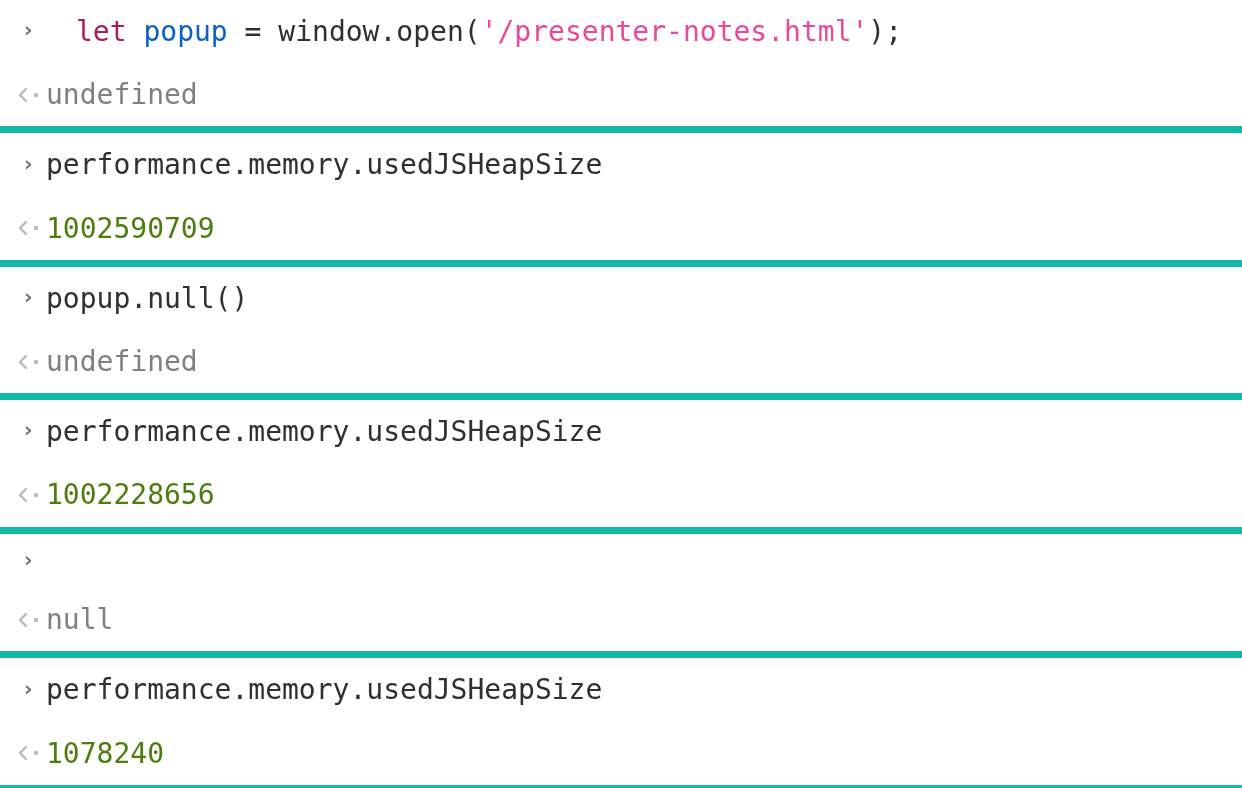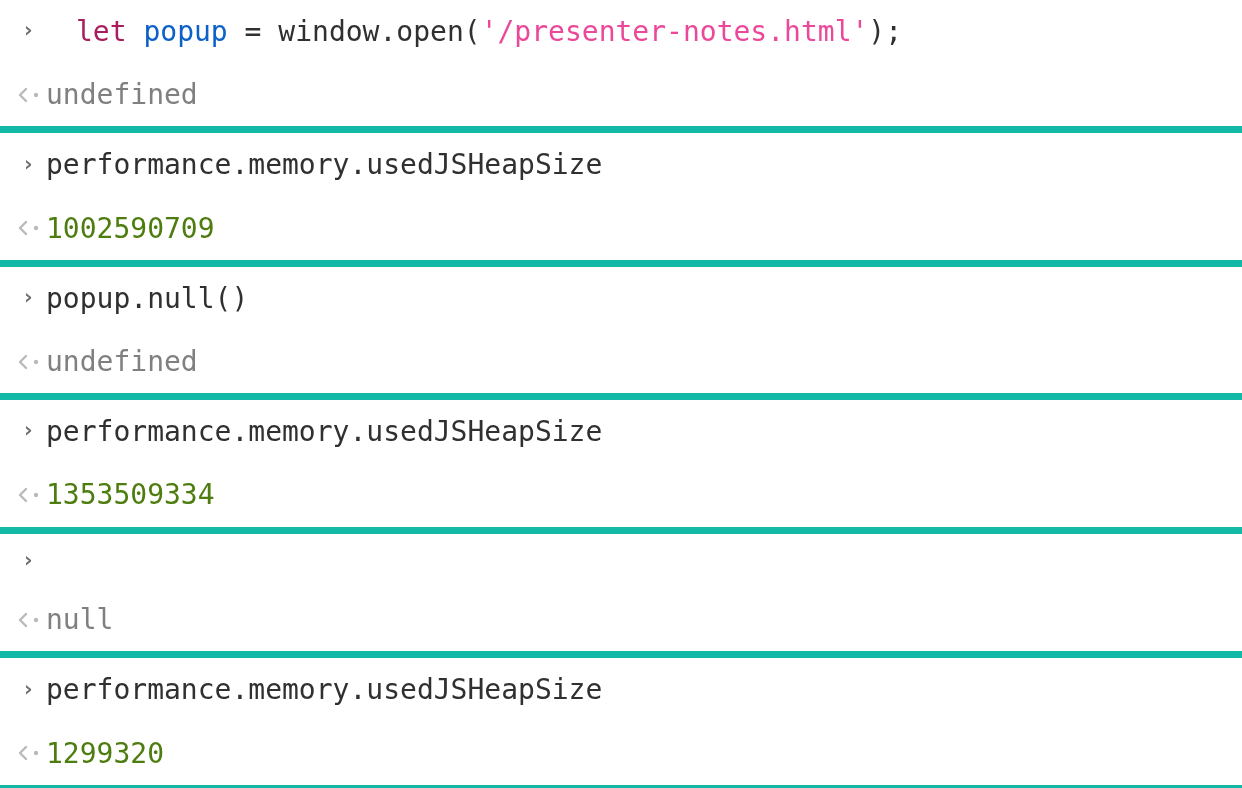--- a/index.html
+++ b/index.html
@@ -79,26 +79,26 @@
     <div class="row output"><div class="gutter"><span class="chev-out"><svg width="12" height="16" viewBox="0 0 12 16">
             <polyline points="9,2 3,8 9,14" fill="none" stroke="#bababa" stroke-width="2.4" stroke-linecap="round" stroke-linejoin="round"></polyline>
           </svg><svg width="6" height="6" viewBox="0 0 6 6">
             <circle cx="3" cy="3" r="2.2" fill="#bababa"></circle>
           </svg></span></div><div class="code"><span class="tk-undef">undefined</span></div></div>
     <div class="row input"><div class="gutter"><span class="chev-in">›</span></div><div class="code"><span class="tk-id">performance</span><span class="tk-punc">.</span><span class="tk-id">memory</span><span class="tk-punc">.</span><span class="tk-id">usedJSHeapSize</span></div></div>
     <div class="row output"><div class="gutter"><span class="chev-out"><svg width="12" height="16" viewBox="0 0 12 16">
             <polyline points="9,2 3,8 9,14" fill="none" stroke="#bababa" stroke-width="2.4" stroke-linecap="round" stroke-linejoin="round"></polyline>
           </svg><svg width="6" height="6" viewBox="0 0 6 6">
             <circle cx="3" cy="3" r="2.2" fill="#bababa"></circle>
-          </svg></span></div><div class="code"><span class="tk-num">1353509334</span></div></div>
+          </svg></span></div><div class="code"><span class="tk-num">1002228656</span></div></div>
     <div class="row input"><div class="gutter"><span class="chev-in">›</span></div></div>
     <div class="row output"><div class="gutter"><span class="chev-out"><svg width="12" height="16" viewBox="0 0 12 16">
             <polyline points="9,2 3,8 9,14" fill="none" stroke="#bababa" stroke-width="2.4" stroke-linecap="round" stroke-linejoin="round"></polyline>
           </svg><svg width="6" height="6" viewBox="0 0 6 6">
             <circle cx="3" cy="3" r="2.2" fill="#bababa"></circle>
           </svg></span></div><div class="code"><span class="tk-undef">null</span></div></div>
     <div class="row input"><div class="gutter"><span class="chev-in">›</span></div><div class="code"><span class="tk-id">performance</span><span class="tk-punc">.</span><span class="tk-id">memory</span><span class="tk-punc">.</span><span class="tk-id">usedJSHeapSize</span></div></div>
     <div class="row output"><div class="gutter"><span class="chev-out"><svg width="12" height="16" viewBox="0 0 12 16">
             <polyline points="9,2 3,8 9,14" fill="none" stroke="#bababa" stroke-width="2.4" stroke-linecap="round" stroke-linejoin="round"></polyline>
           </svg><svg width="6" height="6" viewBox="0 0 6 6">
             <circle cx="3" cy="3" r="2.2" fill="#bababa"></circle>
-          </svg></span></div><div class="code"><span class="tk-num">1299320</span></div></div>
+          </svg></span></div><div class="code"><span class="tk-num">1078240</span></div></div>
   </div>
 
 </body></html>

